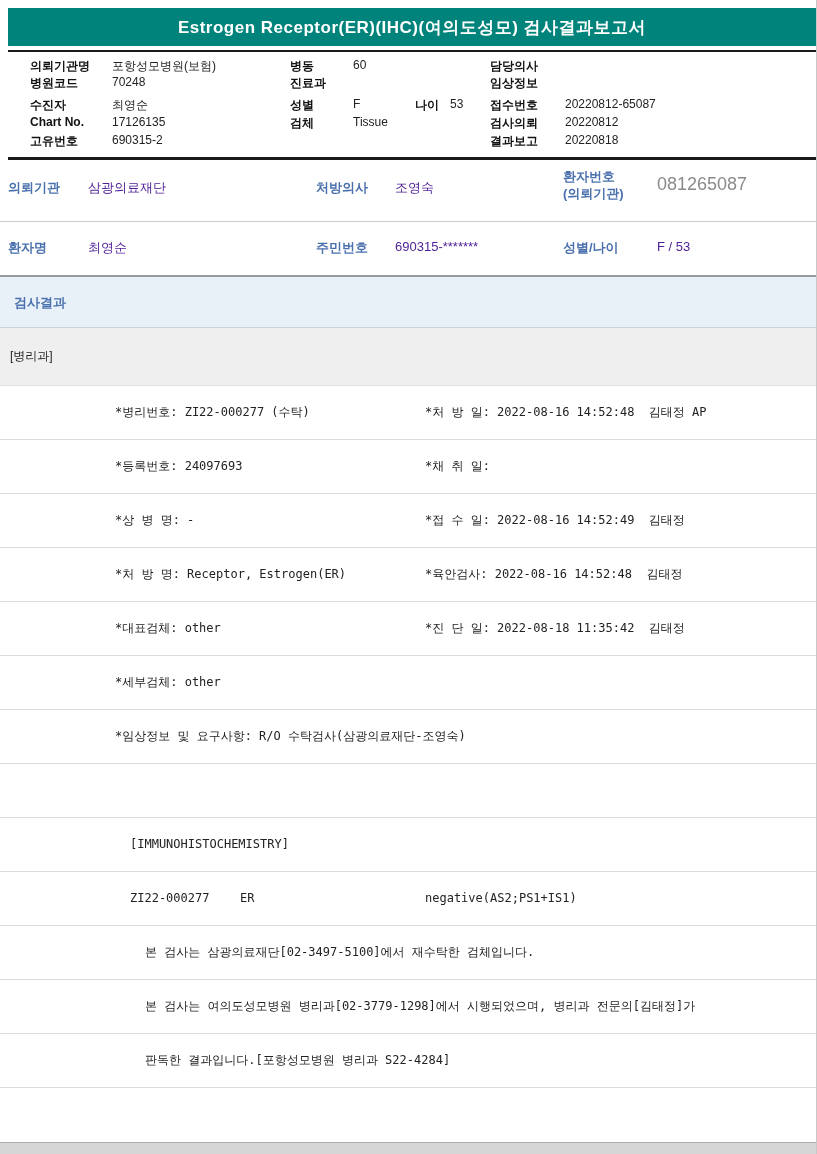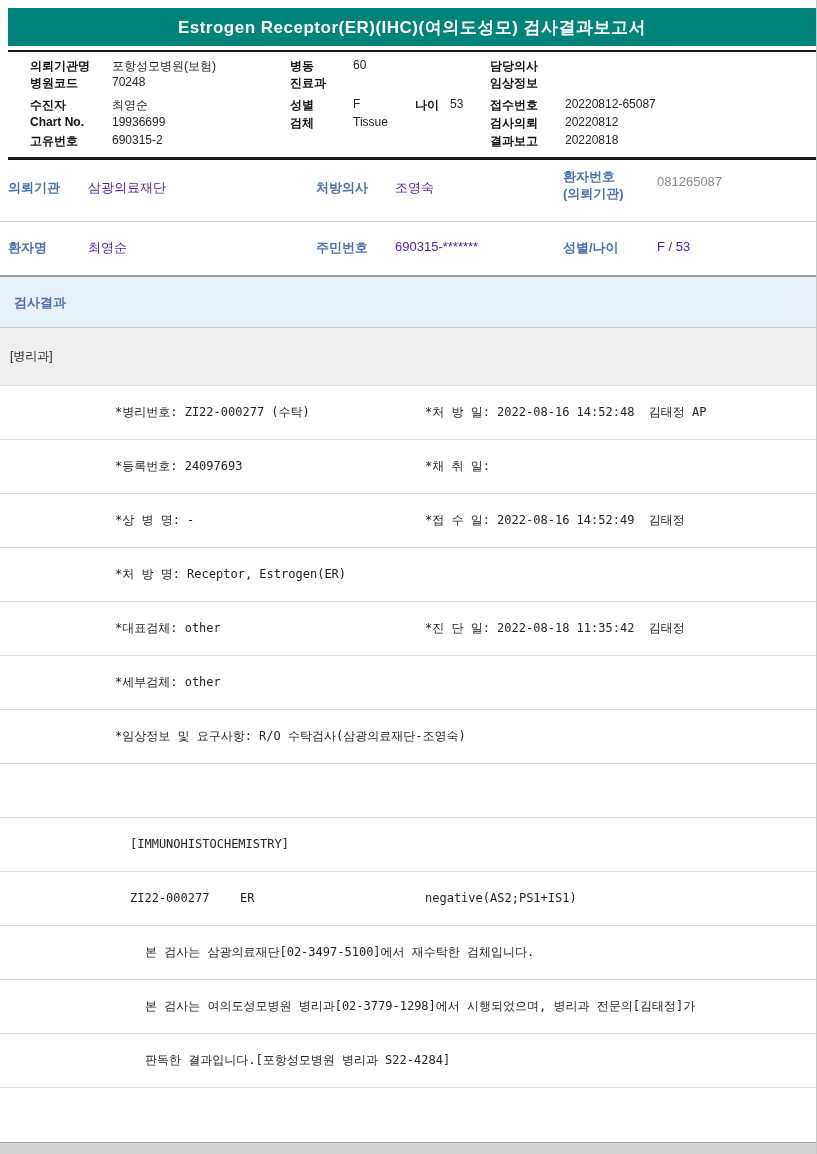--- a/index.html
+++ b/index.html
@@ -83,21 +83,21 @@
 
   <div class="info-box">
 
     <span class="ib lbl" style="left:22px;top:6px">의뢰기관명</span>
     <span class="ib val" style="left:104px;top:6px">포항성모병원(보험)</span>
     <span class="ib lbl" style="left:22px;top:23px">병원코드</span>
     <span class="ib val" style="left:104px;top:23px">70248</span>
     <span class="ib lbl" style="left:22px;top:45px">수진자</span>
     <span class="ib val" style="left:104px;top:45px">최영순</span>
     <span class="ib lbl" style="left:22px;top:63px">Chart No.</span>
-    <span class="ib val" style="left:104px;top:63px">19936699</span>
+    <span class="ib val" style="left:104px;top:63px">17126135</span>
     <span class="ib lbl" style="left:22px;top:81px">고유번호</span>
     <span class="ib val" style="left:104px;top:81px">690315-2</span>
 
     <span class="ib lbl" style="left:282px;top:6px">병동</span>
     <span class="ib val" style="left:345px;top:6px">60</span>
     <span class="ib lbl" style="left:282px;top:23px">진료과</span>
     <span class="ib val" style="left:345px;top:23px"></span>
     <span class="ib lbl" style="left:282px;top:45px">성별</span>
     <span class="ib val" style="left:345px;top:45px">F</span>
     <span class="ib lbl" style="left:407px;top:45px">나이</span>
@@ -117,21 +117,21 @@
     <span class="ib val" style="left:557px;top:81px">20220818</span>
   </div>
 
   <div class="prow prow1">
     <span class="p blbl" style="left:8px;top:19px">의뢰기관</span>
     <span class="p gval" style="left:88px;top:19px">삼광의료재단</span>
     <span class="p blbl" style="left:316px;top:19px">처방의사</span>
     <span class="p gval" style="left:395px;top:19px">조영숙</span>
     <span class="p blbl" style="left:563px;top:8px">환자번호</span>
     <span class="p blbl" style="left:563px;top:25px">(의뢰기관)</span>
-    <span class="p grayval" style="left:657px;top:14px;font-size:13px">081265087</span>
+    <span class="p grayval" style="left:657px;top:14px;font-size:18px">081265087</span>
   </div>
 
   <div class="prow prow2">
     <span class="p blbl" style="left:8px;top:17px">환자명</span>
     <span class="p gval" style="left:88px;top:17px">최영순</span>
     <span class="p blbl" style="left:316px;top:17px">주민번호</span>
     <span class="p gval" style="left:395px;top:17px">690315-*******</span>
     <span class="p blbl" style="left:563px;top:17px">성별/나이</span>
     <span class="p gval" style="left:657px;top:17px">F / 53</span>
   </div>
@@ -152,20 +152,21 @@
     <div class="drow">
       <span class="ind1">*등록번호: 24097693</span>
       <span class="rcol">*채 취 일:</span>
     </div>
     <div class="drow">
       <span class="ind1">*상 병 명: -</span>
       <span class="rcol">*접 수 일: 2022-08-16 14:52:49  김태정</span>
     </div>
     <div class="drow">
       <span class="ind1">*처 방 명: Receptor, Estrogen(ER)</span>
+      <span class="rcol">*육안검사: 2022-08-16 14:52:48  김태정</span>
     </div>
     <div class="drow">
       <span class="ind1">*대표검체: other</span>
       <span class="rcol">*진 단 일: 2022-08-18 11:35:42  김태정</span>
     </div>
     <div class="drow">
       <span class="ind1">*세부검체: other</span>
       <span class="rcol"></span>
     </div>
     <div class="drow">

